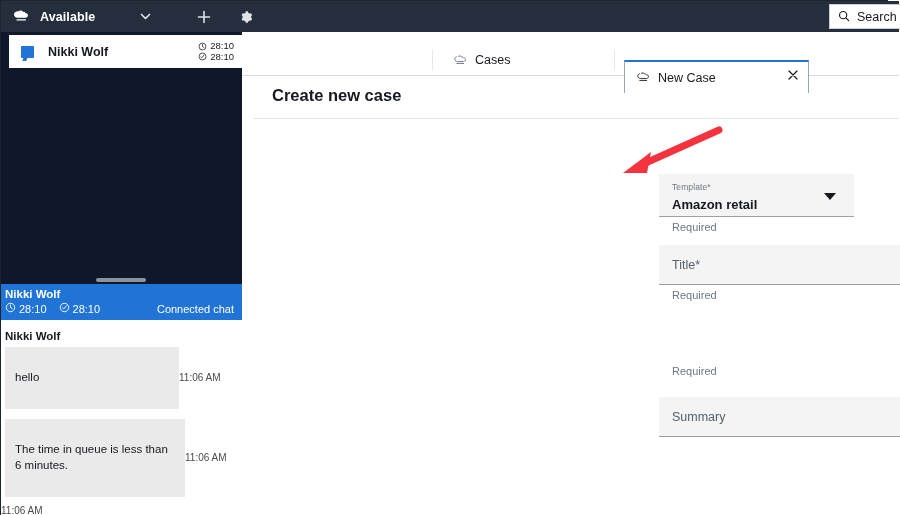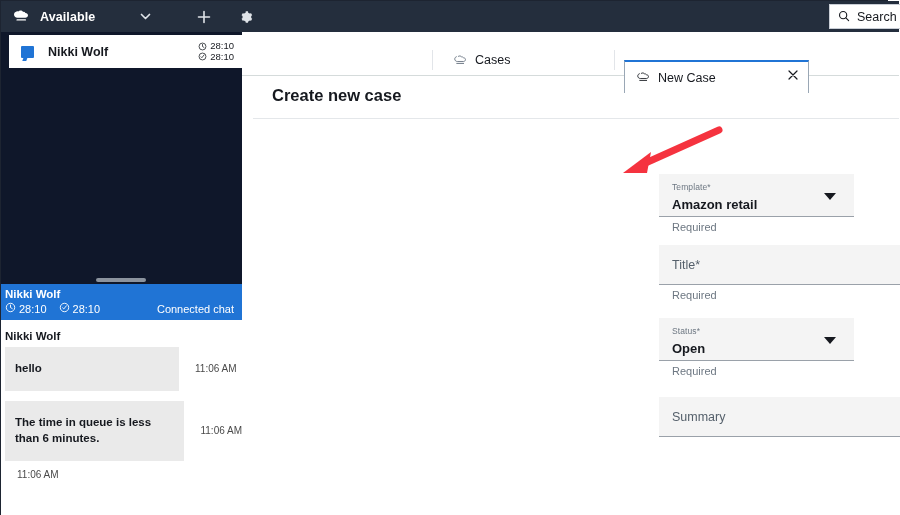--- a/index.html
+++ b/index.html
@@ -114,26 +114,25 @@
   }
   .msg-group { margin-bottom: 6px; }
   .msg-author {
     font-size: 11.5px; font-weight: 700; color: #16191f;
     margin: 0 0 5px 4px;
   }
   .msg-row { display: flex; align-items: center; }
   .bubble {
     background: #eaeaea; color: #16191f;
     font-size: 11.5px; line-height: 1.38;
-    padding: 14px 10px; max-width: 180px;
+    padding: 23px 10px; max-width: 180px;
     margin-left: 4px;
-    font-weight: bold;
   }
   .msg-time {
-    font-size: 10px; color: #4a4a4a; margin-left: 16px;
+    font-size: 10px; color: #4a4a4a; margin-left: 0;
     white-space: nowrap;
   }
 
   
   .crm {
     position: absolute; left: 241px; top: 31px;
     width: 657px; height: 483px; background: #ffffff;
   }
   .tabbar {
     position: relative; height: 44px; width: 657px;
@@ -373,25 +372,20 @@
         <span class="f-value">Amazon retail</span>
         <span class="caret"></span>
       </div>
       <div class="f-help help-template">Required</div>
 
       <div class="field fld-title">
         <span class="f-placeholder">Title*</span>
       </div>
       <div class="f-help help-title">Required</div>
 
-      <div class="field fld-status">
-        <span class="f-label">Status*</span>
-        <span class="f-value">Open</span>
-        <span class="caret"></span>
-      </div>
       <div class="f-help help-status">Required</div>
 
       <div class="field fld-summary">
         <span class="f-placeholder">Summary</span>
       </div>
 
 
     </div>
   </div>
 

